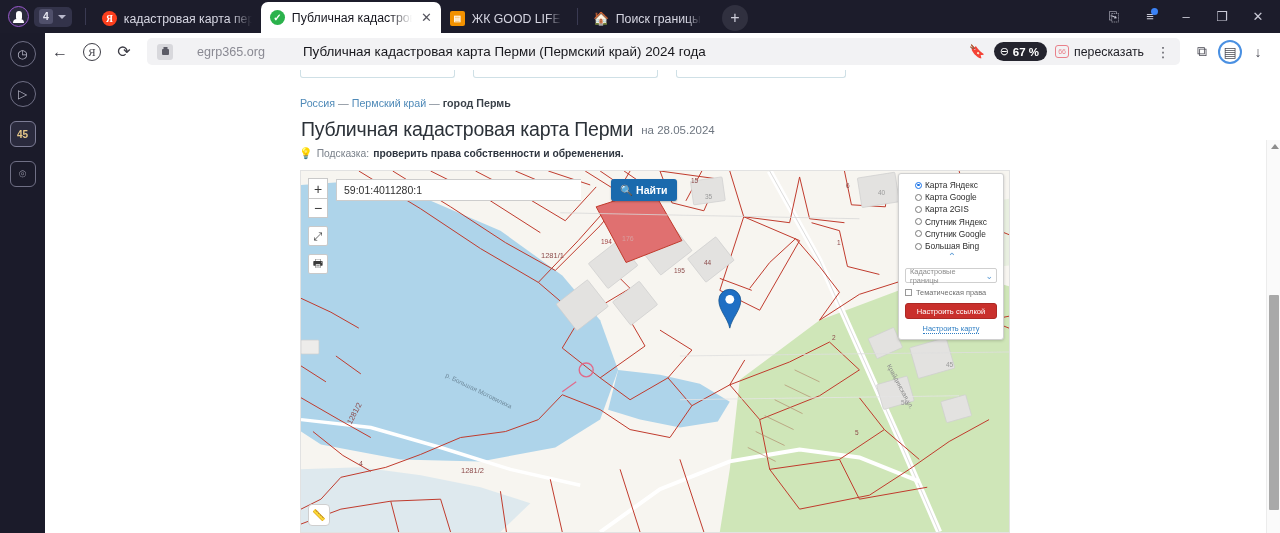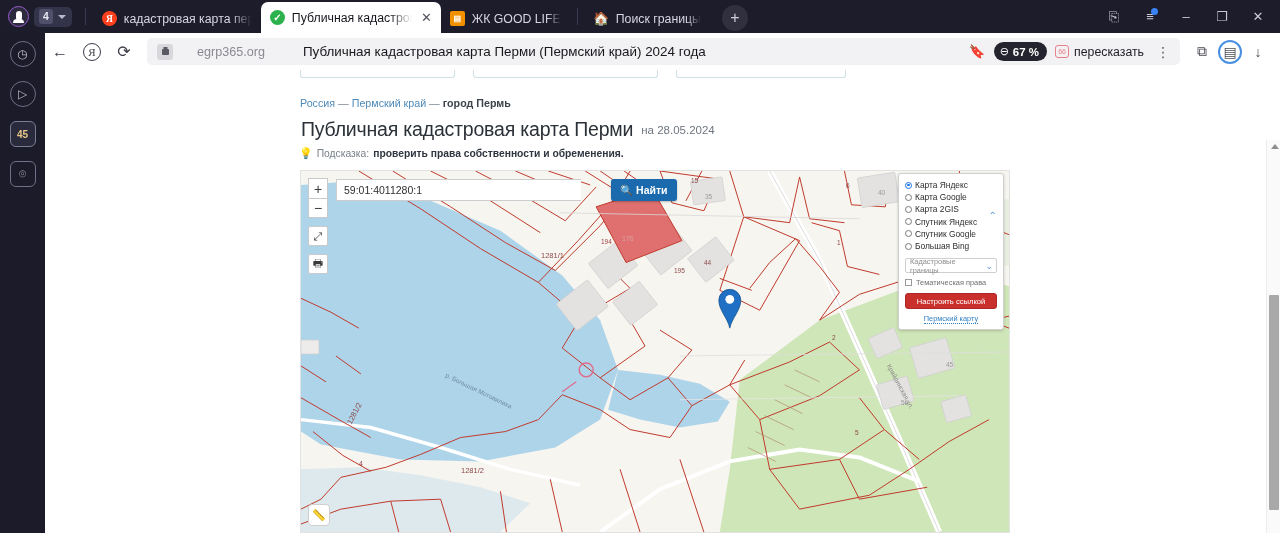--- a/index.html
+++ b/index.html
@@ -150,21 +150,21 @@
     display:flex;align-items:center;gap:3px; padding:0 9px; border:none; border-radius:3px;
     margin-left:30px; box-shadow:0 1px 2px rgba(0,0,0,.25);
   }
 
   
   .layerpanel {
     position:absolute; right:5px; top:2px; width:106px; background:#fff;
     border:1px solid #d0d0d0; border-radius:3px; padding:5px 6px 6px; z-index:20;
     box-shadow:0 1px 3px rgba(0,0,0,.18);
   }
-  .lp-head { display:flex; align-items:center; }
+  .lp-head { display:flex; align-items:center;flex-direction:column; }
   .lp-list { flex:1; }
   .lp-opt { display:flex; align-items:center; gap:3px; font-size:8.4px; color:#2d2d2d; line-height:12.2px; white-space:nowrap;}
   .radio { width:7px;height:7px;border-radius:50%;border:1.1px solid #7a7a7a; background:#fff; flex:none; position:relative;}
   .radio.on { border-color:#1a73e8; }
   .radio.on::after{content:"";position:absolute;inset:1.2px;border-radius:50%;background:#1a73e8;}
   .lp-chev { color:#5b9bd5; font-size:10px; line-height:10px; padding-left:2px; }
   .lp-select {
     margin-top:6px; height:15px; border:1px solid #cfcfcf; border-radius:2px; display:flex;align-items:center;
     padding:0 3px 0 4px; font-size:7.4px; color:#8c8c8c; justify-content:space-between;
   }
@@ -505,21 +505,21 @@
         </div>
 
         <label class="lp-check">
           <span class="cbox"></span>
           <span>Тематическая права</span>
         </label>
 
         <div class="lp-share">Настроить ссылкой</div>
 
         <div class="lp-link">
-          <span>Пермский карту</span>
+          <span>Настроить карту</span>
         </div>
       </div>
     </div>
 
     <div class="pscroll">
       <div class="arrow-up"></div>
       <div class="thumb"></div>
     </div>
   </div>
 

